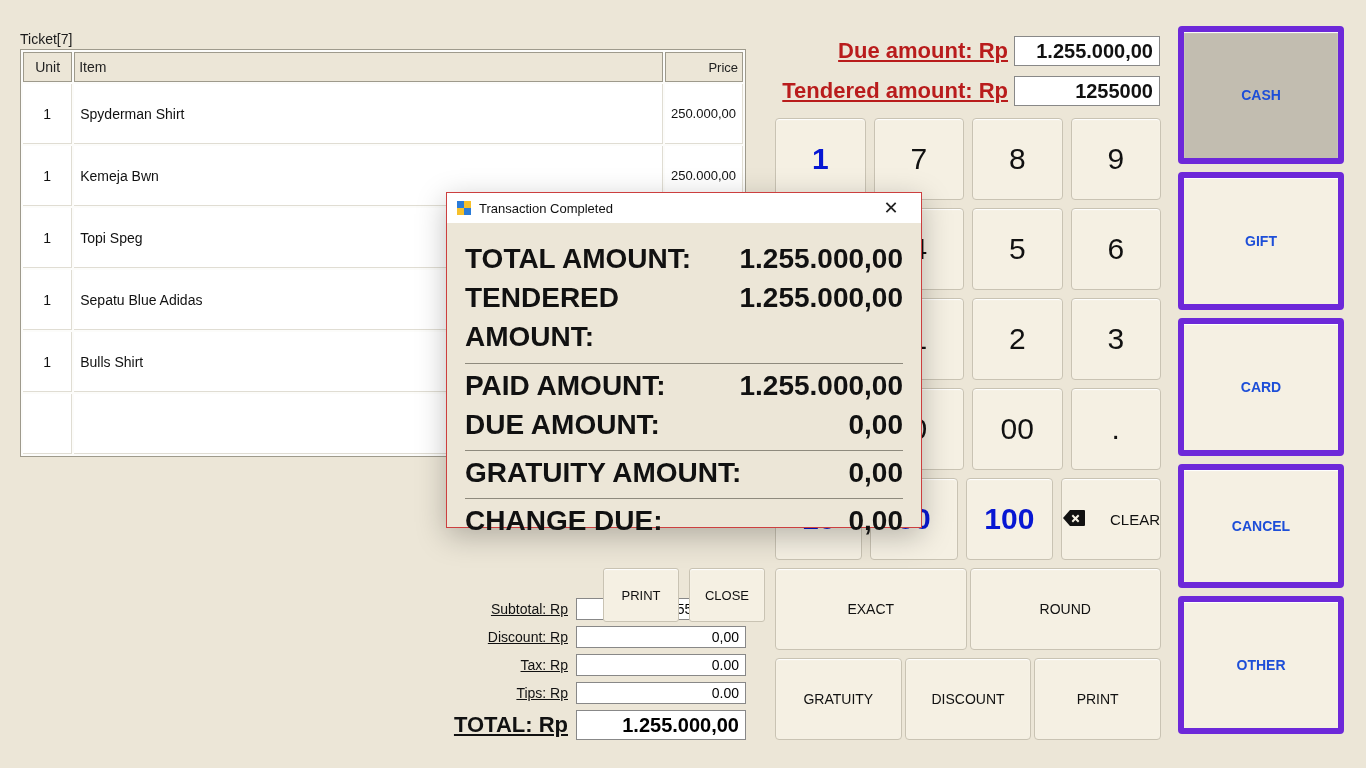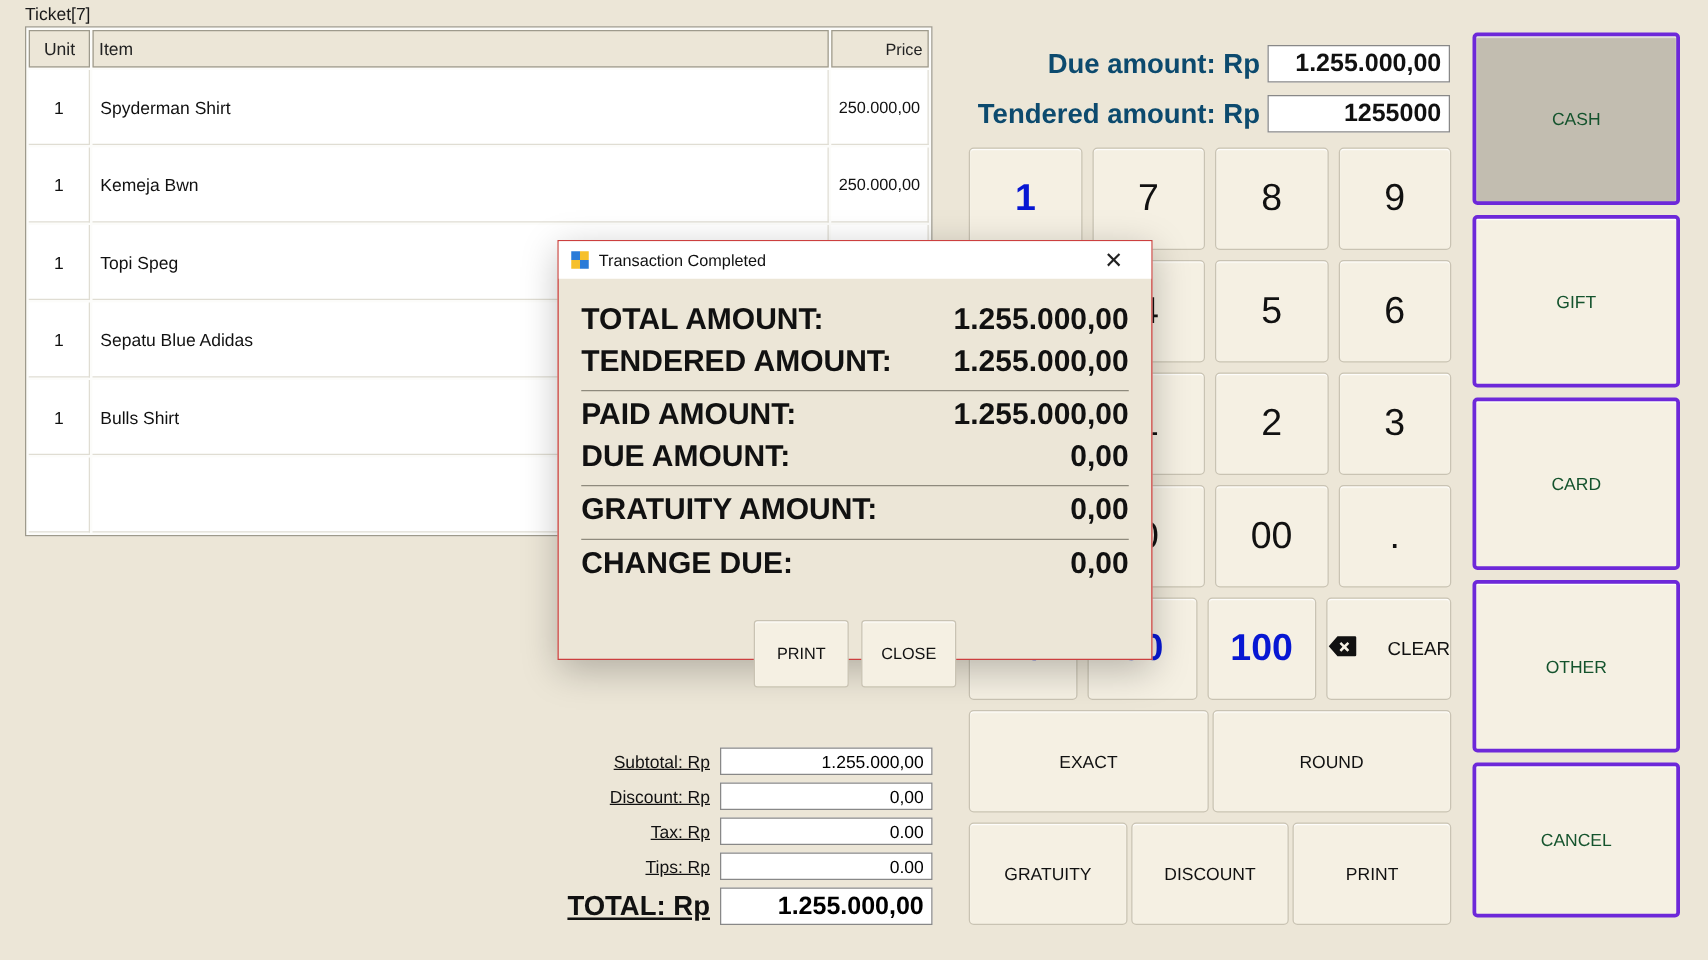--- a/index.html
+++ b/index.html
@@ -1,19 +1,19 @@
 <!DOCTYPE html>
 <html><head>
 <meta charset="utf-8">
 <style>
   * { box-sizing: border-box; margin: 0; padding: 0; font-family: "Segoe UI", Tahoma, sans-serif; }
   html, body { width: 1366px; height: 768px; background: #ece6d7; overflow: hidden; position: relative; }
 
   
-  .ticket-wrap { position: absolute; left: 20px; top: 3px; width: 726px; }
+  .ticket-wrap { position: absolute; left: 20px; top: 31px; width: 726px; }
   .ticket-title { font-size: 14px; color: #1a1a1a; margin-bottom: 2px; }
   .ticket-table { width: 100%; border: 1px solid #9e9a8c; background: #fcfcfa; }
   .ticket-table th {
     background: #ece6d7; font-weight: 400; font-size: 14px; color: #222;
     border: 1px solid #9e9a8c; padding: 6px 4px; text-align: center;
   }
   .ticket-table td {
     border-right: 1px solid #e0ddd3; border-bottom: 1px solid #e0ddd3;
     font-size: 14px; color: #111; padding: 0 6px;
   }
@@ -31,21 +31,21 @@
   .totals-input {
     width: 170px; height: 22px; border: 1px solid #888; background: #fff;
     font-size: 14px; text-align: right; padding: 0 6px;
   }
   .totals-final .totals-label { font-size: 22px; font-weight: 700; }
   .totals-final .totals-input { height: 30px; font-size: 20px; font-weight: 700; }
 
   
   .amounts { position: absolute; left: 770px; top: 36px; width: 390px; }
   .amount-row { display: flex; align-items: center; justify-content: flex-end; gap: 6px; margin-bottom: 10px; }
-  .amount-label { font-size: 22px; font-weight: 700; color: #0c4a6e; }
+  .amount-label { font-size: 22px; font-weight: 700; color: #b91c1c; text-decoration: underline; }
   .amount-input {
     width: 146px; height: 30px; border: 1px solid #888; background: #fff;
     font-size: 20px; font-weight: 700; text-align: right; padding: 0 6px; color: #111;
   }
 
   
   .keypad { position: absolute; left: 775px; top: 118px; width: 386px; }
   .kp-row { display: flex; gap: 8px; margin-bottom: 8px; }
   .kp-btn {
     flex: 1; height: 82px; background: #f5f0e3;
@@ -66,24 +66,24 @@
     border: 1px solid #c9c3b3; border-radius: 4px;
     box-shadow: inset 0 1px 1px #fff;
     font-size: 14px; color: #111;
     display: flex; align-items: center; justify-content: center; cursor: pointer;
   }
 
   
   .pay-col { position: absolute; left: 1178px; top: 26px; width: 166px; display: flex; flex-direction: column; gap: 8px; }
   .pay-btn {
     height: 138px; background: #f5f0e3;
-    border: 3px solid #6d28d9; border-radius: 4px;
-    box-shadow: inset 0 1px 1px #fff;
-    font-size: 14px; color: #14532d;
-    display: flex; align-items: center; justify-content: center; cursor: pointer;
+    border: 6px solid #6d28d9; border-radius: 4px;
+    box-shadow: inset 0 1px 1px #fff;
+    font-size: 14px; color: #1d4ed8;
+    display: flex; align-items: center; justify-content: center; cursor: pointer; font-weight: bold;
   }
   .pay-btn.active { background: #c2bdb0; }
 
   
   .overlay-shadow {
     position: absolute; left: 446px; top: 192px; width: 476px; height: 336px;
     border: 1px solid #cc3f3f; background: #ece6d7;
     box-shadow: 0 8px 28px rgba(0,0,0,0.25);
   }
   .modal-titlebar {
@@ -93,21 +93,21 @@
   .modal-titlebar .ico {
     width: 14px; height: 14px; margin-right: 8px;
     background: conic-gradient(#f6c02b 0 25%, #2a7bd8 25% 50%, #f6c02b 50% 75%, #2a7bd8 75% 100%);
   }
   .modal-titlebar .close {
     margin-left: auto; width: 40px; text-align: center; font-size: 18px; cursor: pointer;
     color: #222;
   }
   .modal-body { padding: 14px 18px 0 18px; }
   .mb-group { border-bottom: 1px solid #8e8a7d; padding: 2px 0 6px 0; }
-  .mb-row { display: flex; justify-content: space-between; font-size: 24px; font-weight: 700; color: #111; line-height: 1.4; }
+  .mb-row { display: flex; justify-content: space-between; font-size: 28px; font-weight: 700; color: #111; line-height: 1.4; }
   .modal-actions { display: flex; gap: 10px; justify-content: center; margin-top: 22px; }
   .modal-btn {
     width: 76px; height: 54px; background: #f5f0e3;
     border: 1px solid #c9c3b3; border-radius: 3px;
     box-shadow: inset 0 1px 1px #fff;
     font-size: 13px; color: #111;
     display: flex; align-items: center; justify-content: center; cursor: pointer;
   }
 </style>
 </head>
@@ -238,22 +238,22 @@
     <div class="fn-btn">GRATUITY</div>
     <div class="fn-btn">DISCOUNT</div>
     <div class="fn-btn">PRINT</div>
   </div>
 </div>
 
 <div class="pay-col">
   <div class="pay-btn active">CASH</div>
   <div class="pay-btn">GIFT</div>
   <div class="pay-btn">CARD</div>
+  <div class="pay-btn" style="height:124px">CANCEL</div>
   <div class="pay-btn">OTHER</div>
-  <div class="pay-btn" style="height:124px">CANCEL</div>
 </div>
 
 <div class="overlay-shadow">
   <div class="modal-titlebar">
     <span class="ico"></span>
     <span>Transaction Completed</span>
     <span class="close">✕</span>
   </div>
   <div class="modal-body">
     <div class="mb-group">

